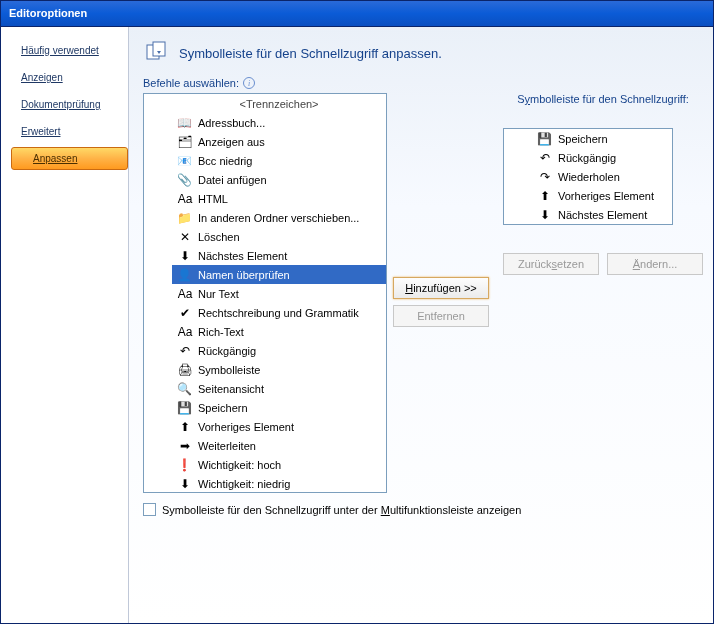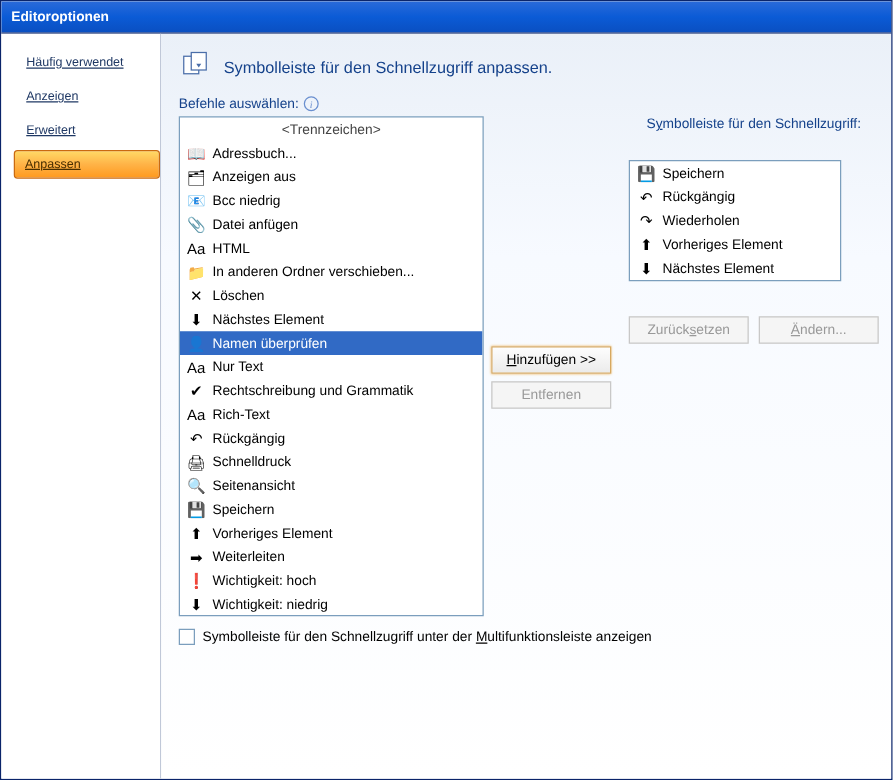--- a/index.html
+++ b/index.html
@@ -2,31 +2,31 @@
 <html><head>
 <meta charset="utf-8">
 <style>
   * { box-sizing: border-box; margin: 0; padding: 0; font-family: Tahoma, Verdana, sans-serif; font-size: 11px; }
   body { background: #fff; }
   .window { width: 714px; height: 624px; border: 1px solid #0a246a; position: relative; overflow: hidden; }
   .titlebar { height: 26px; background: linear-gradient(to bottom, #2a6ad9 0%, #0b5bd6 50%, #0a4fc1 100%); color: #fff; font-weight: bold; padding: 5px 8px; font-size: 12px; border-bottom: 1px solid #0a246a; }
   .content { display: flex; height: calc(100% - 26px); }
   .sidebar { width: 164px; background: #fff; padding: 12px 0 0 10px; border-right: 1px solid #c0c8d8; }
   .nav-item { display: block; padding: 6px 10px; margin-bottom: 4px; color: #1f3864; cursor: pointer; font-size: 10px; text-decoration: underline; }
-  .nav-item.active { background: linear-gradient(to bottom, #ffd966 0%, #ffb347 50%, #ff9a1f 100%); border: 1px solid #ca6a10; border-radius: 3px; color: #4a2f00; padding: 5px 8px; }
+  .nav-item.active { background: linear-gradient(to bottom, #ffd966 0%, #ffb347 50%, #ff9a1f 100%); border: 1px solid #ca6a10; border-radius: 3px; color: #4a2f00; padding: 5px 21px; }
   .main { flex: 1; padding: 12px 10px 10px 14px; background: linear-gradient(to bottom, #eaf0f8 0%, #f7faff 30%, #fff 100%); position: relative; text-align: center; }
   .header { display: flex; align-items: center; margin-bottom: 10px; }
   .header .icon { width: 28px; height: 28px; margin-right: 8px; display: inline-flex; align-items: center; justify-content: center; }
   .header-title { color: #15428b; font-size: 13px; }
   .section-label { color: #15428b; font-size: 11px; margin-bottom: 4px; display: flex; align-items: center; }
   .info-icon { display: inline-flex; width: 12px; height: 12px; border: 1px solid #6a8fcf; border-radius: 50%; color: #6a8fcf; align-items: center; justify-content: center; font-size: 8px; margin-left: 4px; font-style: italic; font-family: Georgia, serif; }
   .dropdown { width: 244px; height: 22px; border: 1px solid #7b9ebd; background: #fff; display: flex; align-items: center; padding: 0 4px 0 6px; justify-content: space-between; margin-bottom: 12px; }
   .dropdown-btn { width: 16px; height: 16px; border: 1px solid #7b9ebd; background: linear-gradient(to bottom,#e8f0fa,#c8d8ef); display: flex; align-items: center; justify-content: center; }
   .row { display: flex; align-items: flex-start; }
-  .listbox { width: 244px; height: 400px; border: 1px solid #7b9ebd; background: #fff; overflow: hidden; }
+  .listbox { width: 244px; height: 400px; border: 1px solid #7b9ebd; background: #fff; overflow: hidden; padding-left: 28px; }
   .listbox.right { width:170px; flex: 1; height: 400px; min-width: 150px;}
   .list-item { display: flex; align-items: center; height: 19px; padding: 0 4px; cursor: pointer; }
   .list-item.sep { justify-content: center; color: #444; }
   .list-item .ico { width: 18px; height: 16px; margin-right: 4px; display: inline-flex; align-items: center; justify-content: center; font-size: 12px;}
   .list-item.selected { background: #316ac5; color: #fff; }
   .mid { width: 108px; display: flex; flex-direction: column; align-items: center; padding-top: 184px; gap: 6px; }
   .btn { width: 96px; height: 22px; border: 1px solid #9aa8be; background: linear-gradient(to bottom,#fdfdfd,#ebebeb); display: flex; align-items: center; justify-content: center; cursor: pointer; }
   .btn.primary { border: 1px solid #d6a860; box-shadow: 0 0 2px #f0b860; }
   .btn.disabled { color: #999; border-color: #c8c8c8; background: #f5f5f5; cursor: default; }
   .right-col { margin-left: 8px; flex: 1; display: flex; flex-direction: column; gap: 20px; }
@@ -41,20 +41,21 @@
 <body>
 
 <div class="window">
   <div class="titlebar">
     <span>Editoroptionen</span>
   </div>
   <div class="content">
     <div class="sidebar" id="sidebar">
         <div class="nav-item">Häufig verwendet</div>
         <div class="nav-item">Anzeigen</div>
+        <div class="nav-item">Dokumentprüfung</div>
         <div class="nav-item">Erweitert</div>
         <div class="nav-item active">Anpassen</div>
       </div>
     <div class="main">
       <div class="header">
         <span class="icon">
           <svg width="26" height="26" viewBox="0 0 26 26">
               <rect x="3" y="5" width="12" height="14" fill="#fff" stroke="#4a6ea9"></rect>
               <rect x="9" y="2" width="12" height="14" fill="#fff" stroke="#4a6ea9"></rect>
               <polygon points="13,11 17,11 15,14" fill="#4a6ea9"></polygon>
@@ -117,21 +118,21 @@
             <div class="list-item">
               <span class="ico">Aa</span>
               <span>Rich-Text</span>
             </div>
             <div class="list-item">
               <span class="ico">↶</span>
               <span>Rückgängig</span>
             </div>
             <div class="list-item">
               <span class="ico">🖨</span>
-              <span>Schnelldruck</span>
+              <span>Symbolleiste</span>
             </div>
             <div class="list-item">
               <span class="ico">🔍</span>
               <span>Seitenansicht</span>
             </div>
             <div class="list-item">
               <span class="ico">💾</span>
               <span>Speichern</span>
             </div>
             <div class="list-item">

